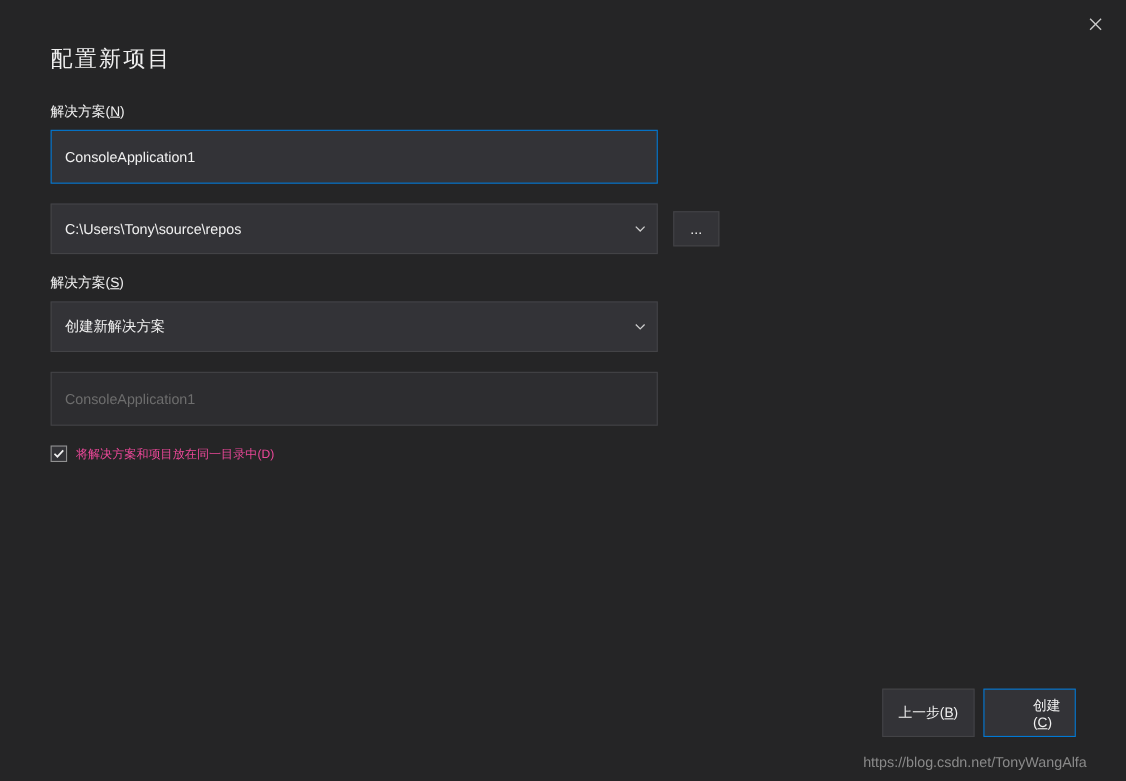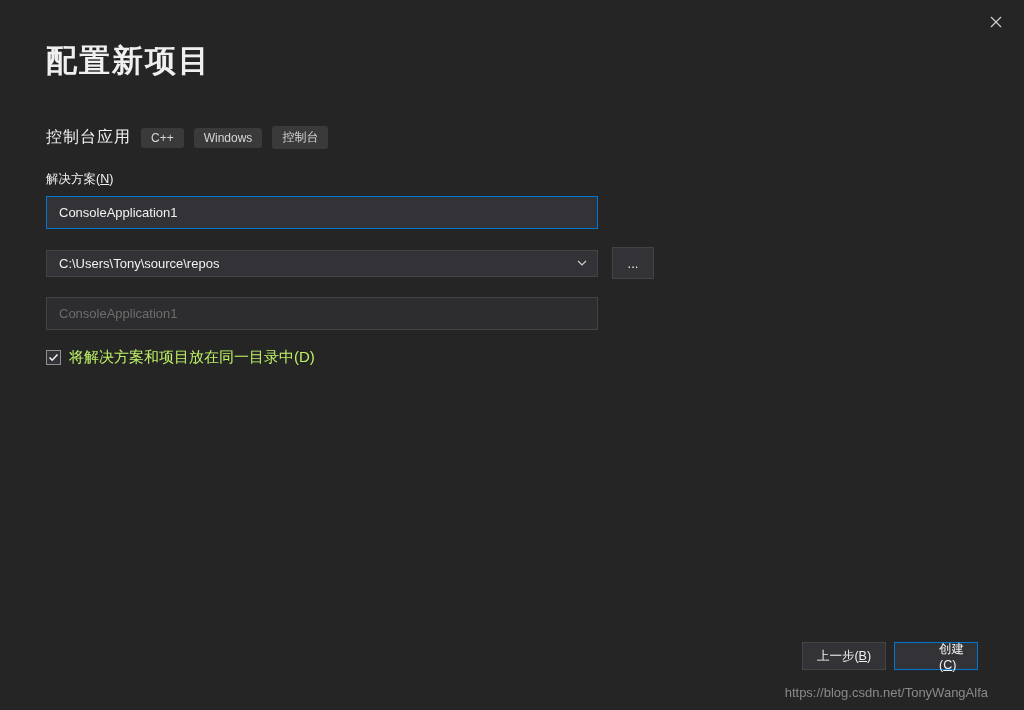--- a/index.html
+++ b/index.html
@@ -29,24 +29,24 @@
       color: #cccccc;
     }
     .close-btn svg {
       width: 12px;
       height: 12px;
     }
     .container {
       padding: 40px 46px 0 46px;
     }
     .page-title {
-      font-size: 31px;
-      font-weight: 700;
+      font-size: 20px;
+      font-weight: 400;
       color: #f0f0f0;
-      margin-bottom: 44px;
+      margin-bottom: 26px;
       letter-spacing: 2px;
     }
     .subtitle-row {
       display: flex;
       align-items: center;
       gap: 10px;
       margin-bottom: 22px;
     }
     .subtitle-text {
       font-size: 16px;
@@ -67,42 +67,42 @@
       font-size: 12.5px;
       color: #f1f1f1;
       margin-bottom: 8px;
       display: block;
     }
     .field-label .underline {
       text-decoration: underline;
     }
     .text-input {
       width: 552px;
-      height: 33px;
+      height: 49px;
       background-color: #333337;
       border: 1px solid #0078d4;
       color: #f1f1f1;
       font-size: 13px;
       padding: 0 12px;
       outline: none;
       font-family: inherit;
     }
     .text-input.disabled {
       border: 1px solid #434346;
       color: #6d6d6d;
       background-color: #2d2d30;
     }
     .location-row {
       display: flex;
       align-items: center;
       gap: 14px;
     }
     .select-wrapper {
       width: 552px;
-      height: 27px;
+      height: 46px;
       background-color: #333337;
       border: 1px solid #434346;
       display: flex;
       align-items: center;
       justify-content: space-between;
       padding: 0 10px 0 12px;
       cursor: pointer;
       position: relative;
     }
     .select-text {
@@ -159,34 +159,34 @@
       display: flex;
       align-items: center;
       justify-content: center;
       cursor: pointer;
     }
     .checkbox svg {
       width: 11px;
       height: 11px;
     }
     .checkbox-label {
-      font-size: 15px;
-      color: #bef264;
+      font-size: 11px;
+      color: #ec4899;
       cursor: pointer;
     }
     .footer {
       position: absolute;
       bottom: 40px;
       right: 46px;
       display: flex;
       gap: 8px;
     }
     .btn {
       width: 84px;
-      height: 28px;
+      height: 44px;
       font-size: 12.5px;
       display: flex;
       align-items: center;
       justify-content: center;
       cursor: pointer;
       font-family: inherit;
     }
     .btn-secondary {
       background-color: #333337;
       border: 1px solid #434346;
@@ -212,26 +212,20 @@
 <div class="close-btn">
   <svg viewBox="0 0 12 12">
     <line x1="1" y1="1" x2="11" y2="11" stroke="#cccccc" stroke-width="1.2"></line>
     <line x1="11" y1="1" x2="1" y2="11" stroke="#cccccc" stroke-width="1.2"></line>
   </svg>
 </div>
 
 <div class="container">
   <h1 class="page-title">配置新项目</h1>
 
-  <div class="subtitle-row">
-    <span class="subtitle-text">控制台应用</span>
-    <span class="tag">C++</span>
-    <span class="tag">Windows</span>
-    <span class="tag">控制台</span>
-  </div>
 
   <div class="field-group">
     <label class="field-label">
       <span>解决方案(</span><span class="underline">N</span><span>)</span>
     </label>
     <input type="text" class="text-input" value="ConsoleApplication1" style="">
   </div>
 
   <div class="field-group">
     <div class="location-row">
@@ -242,20 +236,33 @@
               <path d="M1 1 L5 5 L9 1" stroke="#cccccc" stroke-width="1.2" fill="none"></path>
             </svg>
         </span>
       </div>
       <div class="browse-btn">
         <span>...</span>
       </div>
     </div>
   </div>
 
+  <div class="field-group">
+    <label class="field-label">
+      <span>解决方案(</span><span class="underline">S</span><span>)</span>
+    </label>
+    <div class="select-wrapper">
+      <span class="select-text">创建新解决方案</span>
+      <span class="select-arrow">
+        <svg viewBox="0 0 10 6">
+            <path d="M1 1 L5 5 L9 1" stroke="#cccccc" stroke-width="1.2" fill="none"></path>
+          </svg>
+      </span>
+    </div>
+  </div>
 
   <div class="field-group">
     <input type="text" class="text-input disabled" disabled="" value="ConsoleApplication1" style="">
   </div>
 
   <div class="checkbox-row">
     <div class="checkbox">
       <svg viewBox="0 0 11 11">
         <path d="M1.5 5.5 L4.2 8.2 L9.5 2.5" stroke="#f1f1f1" stroke-width="1.6" fill="none"></path>
       </svg>

